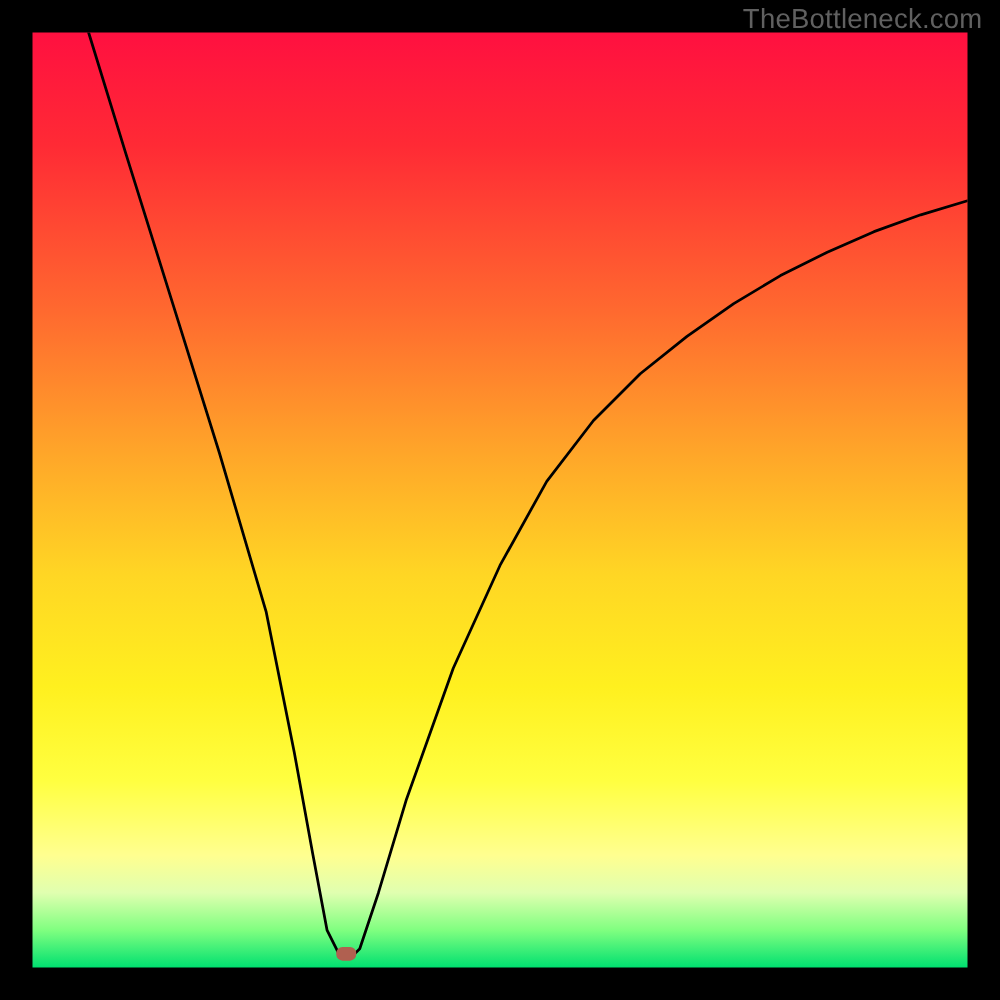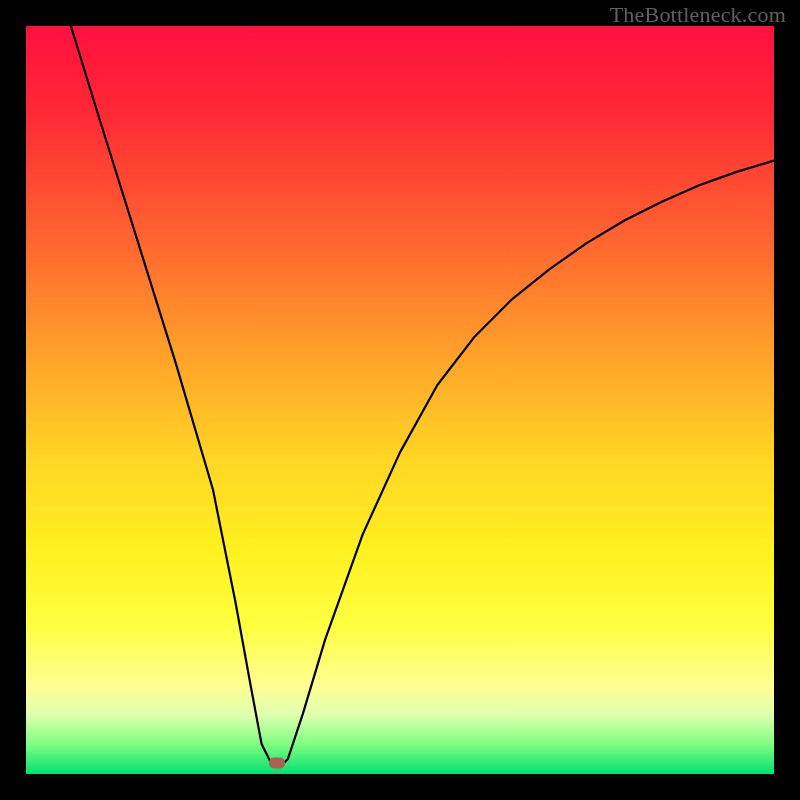--- a/index.html
+++ b/index.html
@@ -9,21 +9,20 @@
     height: 800px;
     overflow: hidden;
     font-family: Arial, Helvetica, sans-serif;
   }
   .frame {
     width: 800px;
     height: 800px;
     position: relative;
     background: #000;
     box-sizing: border-box;
-    font-family: Liberation Serif, serif;
   }
   .watermark {
     position: absolute;
     top: 2px;
     right: 14px;
     color: #606060;
     font-size: 22px;
     font-weight: 500;
     letter-spacing: 0.2px;
     z-index: 5;

